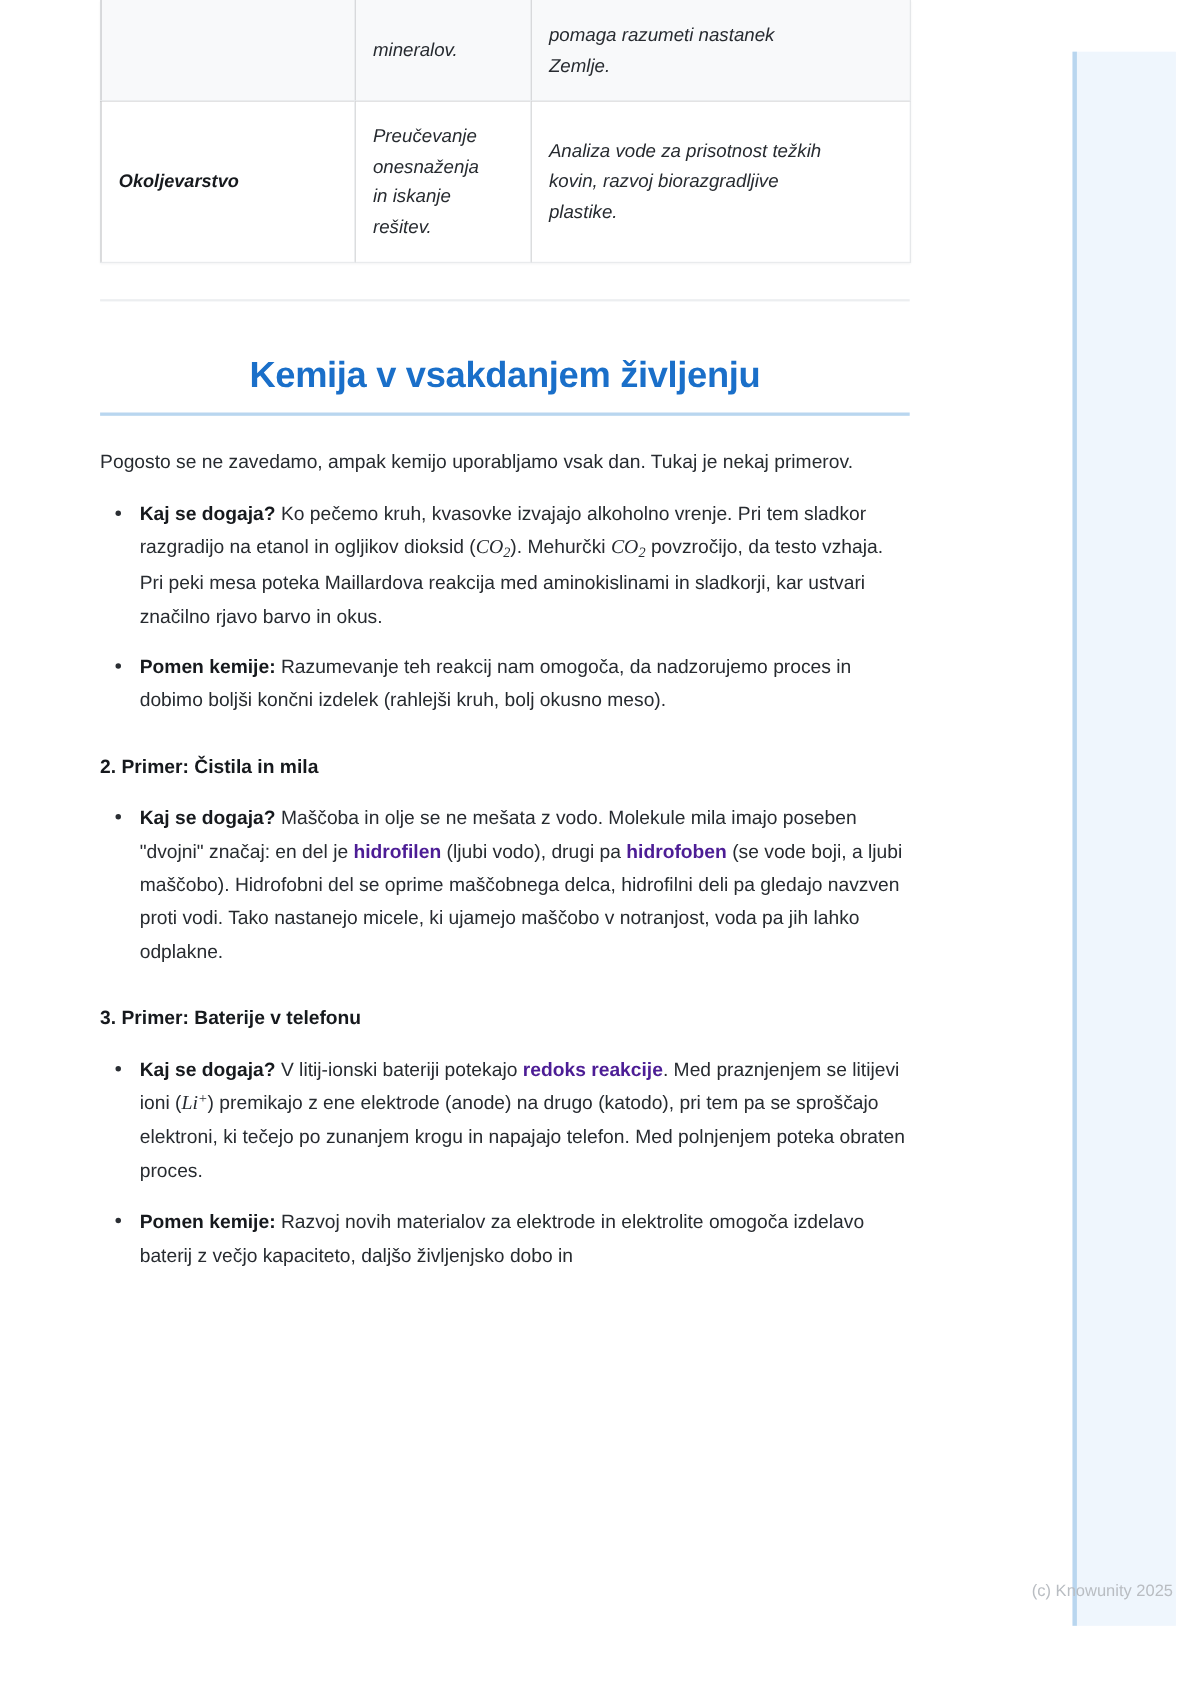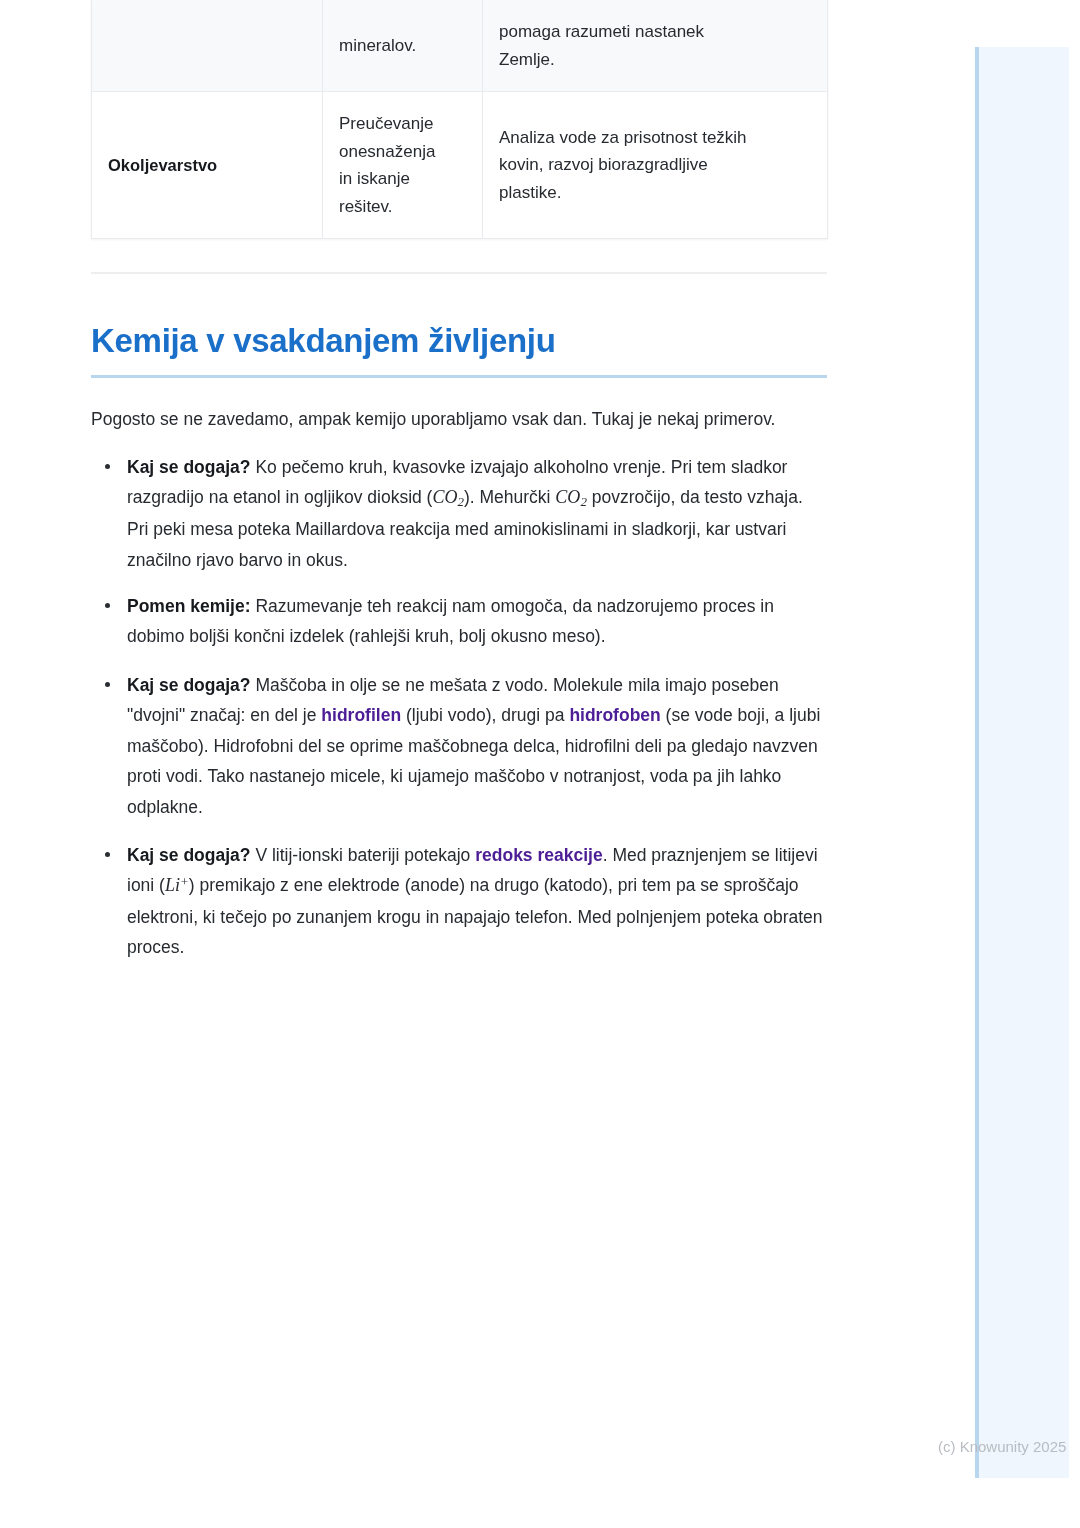--- a/index.html
+++ b/index.html
@@ -38,20 +38,21 @@
   }
 
   
   .info-table {
     width: 736px;
     border-collapse: collapse;
     table-layout: fixed;
     margin-top: 0;
     background: #404040;
     box-shadow: 0 1px 2px rgba(16,24,40,0.05);
+    font-style: italic;
   }
   .info-table td {
     border: 1px solid #e8eaed;
     vertical-align: middle;
     padding: 14px 16px;
     font-size: 17px;
     line-height: 1.62;
     color: #272b30;
   }
   .info-table col.c1 { width: 231px; }
@@ -77,20 +78,21 @@
   }
 
   
   h1.doc-heading {
     font-size: 33px;
     font-weight: bold;
     color: #1a6fc9;
     letter-spacing: -0.3px;
     margin: 47px 0 0 0;
     line-height: 1.2;
+    text-align: center;
   }
   .heading-rule {
     border: none;
     border-top: 3px solid #b9d6ef;
     margin: 14px 0 0 0;
     width: 736px;
   }
 
   
   p.intro {
@@ -205,23 +207,26 @@
   <h1 class="doc-heading">Kemija v vsakdanjem življenju</h1>
   <hr class="heading-rule">
 
   <p class="intro">Pogosto se ne zavedamo, ampak kemijo uporabljamo vsak dan. Tukaj je nekaj primerov.</p>
 
   <div id="examples-container">
       <ul class="points">
         <li><span class="lead">Kaj se dogaja?</span> Ko pečemo kruh, kvasovke izvajajo alkoholno vrenje. Pri tem sladkor razgradijo na etanol in ogljikov dioksid (<span class="math">CO<sub>2</sub></span>). Mehurčki <span class="math">CO<sub>2</sub></span> povzročijo, da testo vzhaja. Pri peki mesa poteka Maillardova reakcija med aminokislinami in sladkorji, kar ustvari značilno rjavo barvo in okus.</li>
         <li><span class="lead">Pomen kemije:</span> Razumevanje teh reakcij nam omogoča, da nadzorujemo proces in dobimo boljši končni izdelek (rahlejši kruh, bolj okusno meso).</li>
       </ul>
+      <h3 class="example-heading">2. Primer: Čistila in mila</h3>
       <ul class="points">
         <li><span class="lead">Kaj se dogaja?</span> Maščoba in olje se ne mešata z vodo. Molekule mila imajo poseben "dvojni" značaj: en del je <span class="bold-term">hidrofilen</span> (ljubi vodo), drugi pa <span class="bold-term">hidrofoben</span> (se vode boji, a ljubi maščobo). Hidrofobni del se oprime maščobnega delca, hidrofilni deli pa gledajo navzven proti vodi. Tako nastanejo micele, ki ujamejo maščobo v notranjost, voda pa jih lahko odplakne.</li>
       </ul>
+      <h3 class="example-heading">3. Primer: Baterije v telefonu</h3>
       <ul class="points">
         <li><span class="lead">Kaj se dogaja?</span> V litij-ionski bateriji potekajo <span class="bold-term">redoks reakcije</span>. Med praznjenjem se litijevi ioni (<span class="math">Li<sup>+</sup></span>) premikajo z ene elektrode (anode) na drugo (katodo), pri tem pa se sproščajo elektroni, ki tečejo po zunanjem krogu in napajajo telefon. Med polnjenjem poteka obraten proces.</li>
+        <li><span class="lead">Pomen kemije:</span> Razvoj novih materialov za elektrode in elektrolite omogoča izdelavo baterij z večjo kapaciteto, daljšo življenjsko dobo in</li>
       </ul>
     </div>
 
 </div>
 
 <div id="watermark">(c) Knowunity 2025</div>
 
 </body></html>

